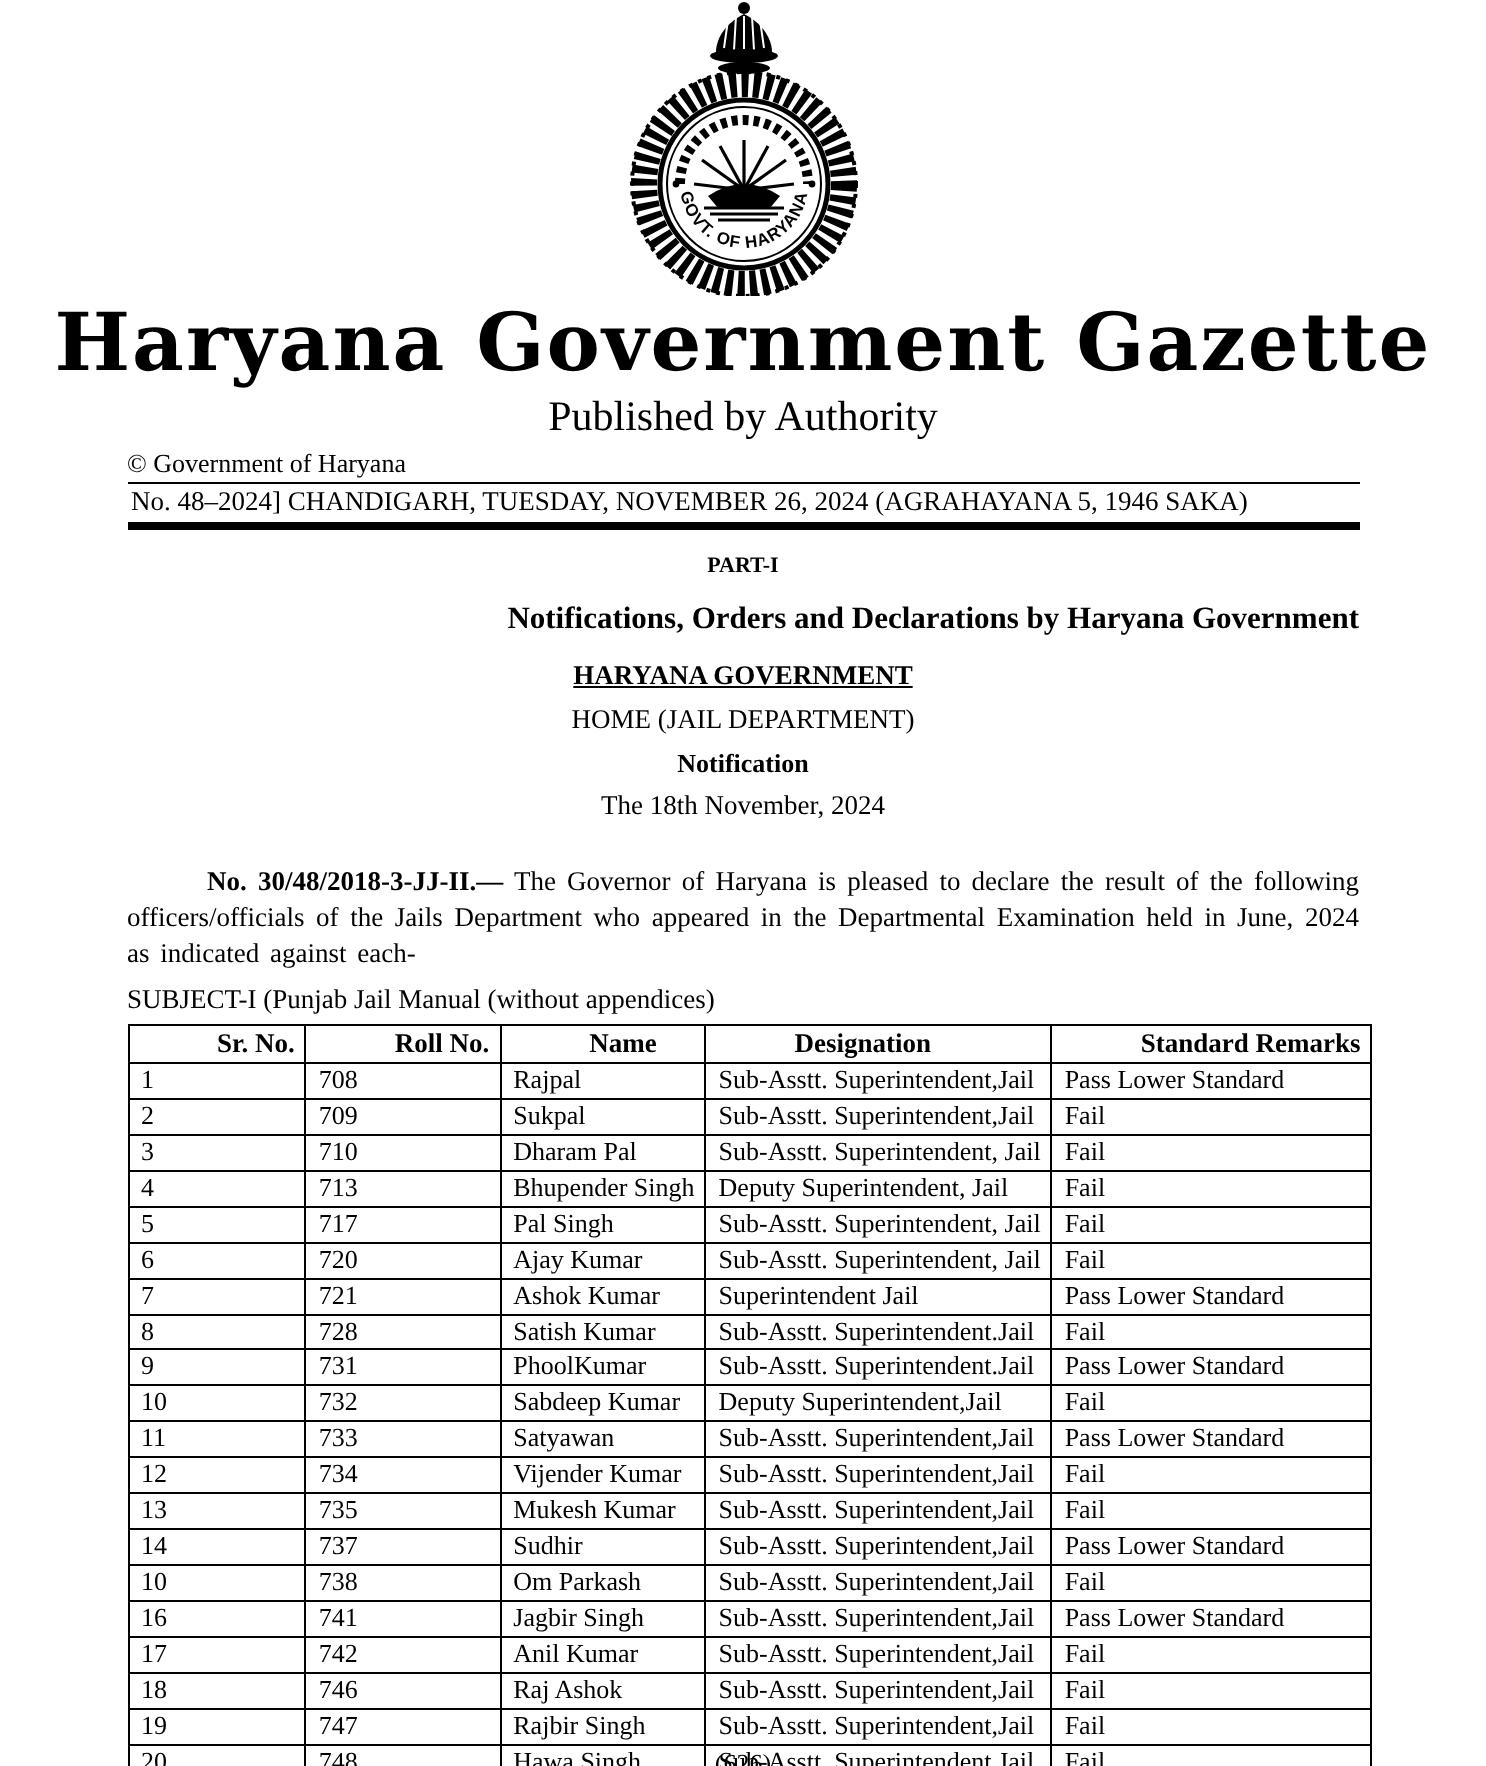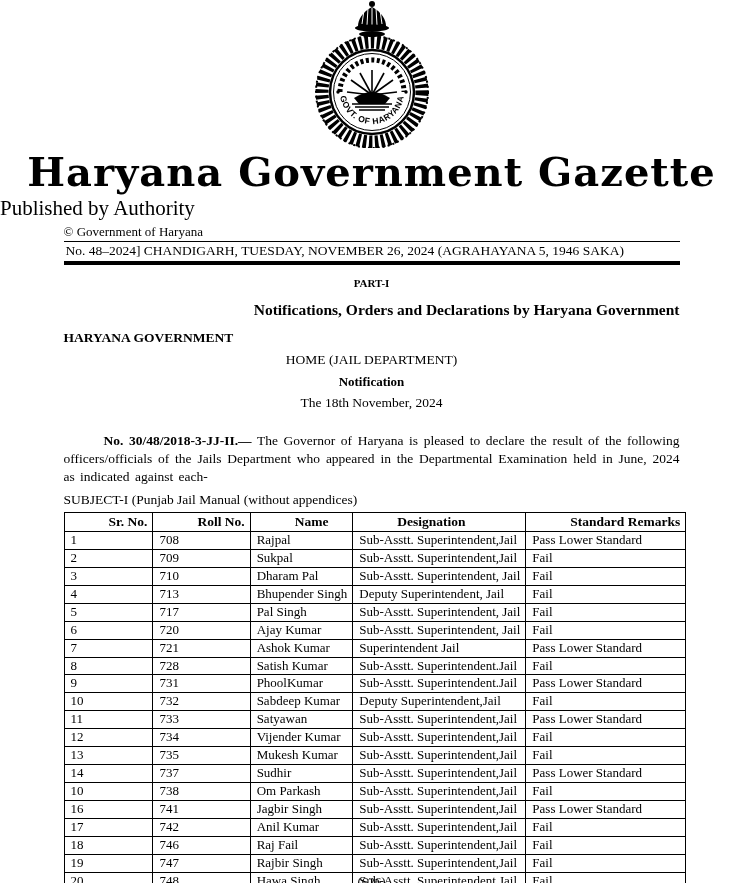--- a/index.html
+++ b/index.html
@@ -21,33 +21,33 @@
   .masthead-title {
     text-align: center;
     font-family: "DejaVu Serif", "Liberation Serif", serif;
     font-weight: bold;
     font-size: 40px;
     letter-spacing: 1px;
     margin-top: 2px;
     line-height: 1.1;
   }
   .masthead-subtitle {
-    text-align: left;
+    text-align: center;
     font-size: 21px;
     margin-top: 2px;
   }
   .copyright-line { font-size: 13px; margin-top: 3px; }
   .rule-thin { border: 0; border-top: 1.5px solid #000; margin-top: 1px; }
   .issue-line { font-size: 13.5px; padding: 1px 2px 2px 2px; white-space: nowrap; }
   .rule-thick { height: 4px; background: #000; margin-top: 0; }
 
   
   .h-part { text-align: center; font-weight: bold; font-size: 11px; margin-top: 12px; }
   .h-section { text-align: right; font-weight: bold; font-size: 15.5px; margin-top: 12px; }
-  .h-gov { font-weight: bold; font-size: 13.5px; margin-top: 11px; }
+  .h-gov { text-align: center; font-weight: bold; font-size: 13.5px; margin-top: 11px; text-decoration: underline; }
   .h-dept { text-align: center; font-size: 13.5px; margin-top: 6px; }
   .h-notif { text-align: center; font-weight: bold; font-size: 13px; margin-top: 6px; }
   .h-date { text-align: center; font-size: 13.5px; margin-top: 5px; }
 
   
   .notif-para {
     font-size: 13.5px;
     text-align: justify;
     text-indent: 40px;
     line-height: 1.32;
@@ -283,21 +283,21 @@
           <tr>
             <td>17</td>
             <td>742</td>
             <td>Anil Kumar</td>
             <td>Sub-Asstt. Superintendent,Jail</td>
             <td>Fail</td>
           </tr>
           <tr>
             <td>18</td>
             <td>746</td>
-            <td>Raj Fail</td>
+            <td>Raj Ashok</td>
             <td>Sub-Asstt. Superintendent,Jail</td>
             <td>Fail</td>
           </tr>
           <tr>
             <td>19</td>
             <td>747</td>
             <td>Rajbir Singh</td>
             <td>Sub-Asstt. Superintendent,Jail</td>
             <td>Fail</td>
           </tr>

